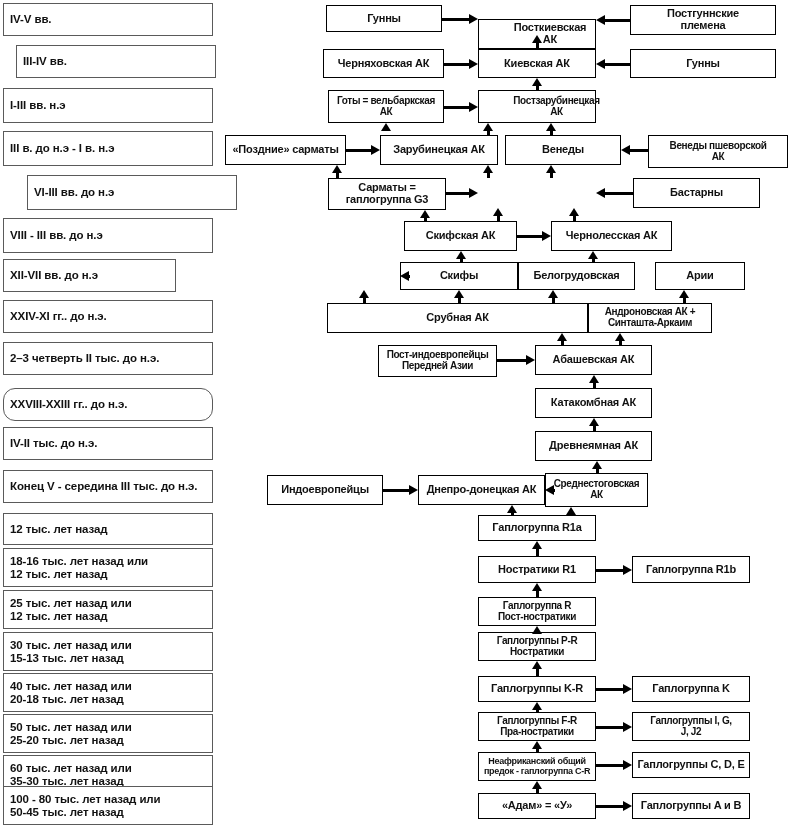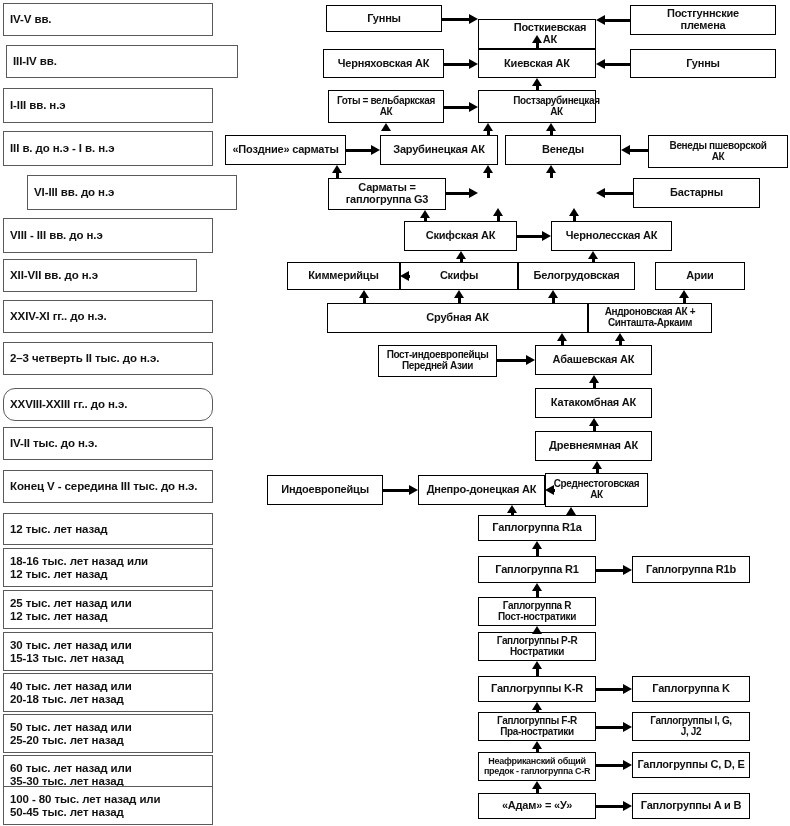--- a/index.html
+++ b/index.html
@@ -27,26 +27,26 @@
   .head.right{border-top:5px solid transparent;border-bottom:5px solid transparent;
               border-left:9px solid #000;}
   .head.left{border-top:5px solid transparent;border-bottom:5px solid transparent;
              border-right:9px solid #000;}
 </style>
 </head>
 <body>
 
 <div id="canvas">
     <div class="tbox" style="left: 3px; top: 3px; width: 210px; height: 33px;">IV-V вв.</div>
-    <div class="tbox" style="left: 6px; top: 45px; width: 232px; height: 33px;">III-IV вв.</div>
+    <div class="tbox" style="left: 16px; top: 45px; width: 200px; height: 33px;">III-IV вв.</div>
     <div class="tbox" style="left: 3px; top: 88px; width: 210px; height: 35px;">I-III вв. н.э</div>
     <div class="tbox" style="left: 3px; top: 131px; width: 210px; height: 35px;">III в. до н.э - I в. н.э</div>
     <div class="tbox" style="left: 3px; top: 175px; width: 210px; height: 35px; margin-left: 24px;">VI-III вв. до н.э</div>
     <div class="tbox" style="left: 3px; top: 218px; width: 210px; height: 35px;">VIII - III вв. до н.э</div>
-    <div class="tbox" style="left: 3px; top: 259px; width: 194px; height: 33px;">XII-VII вв. до н.э</div>
+    <div class="tbox" style="left: 3px; top: 259px; width: 173px; height: 33px;">XII-VII вв. до н.э</div>
     <div class="tbox" style="left: 3px; top: 300px; width: 210px; height: 33px;">XXIV-XI гг.. до н.э.</div>
     <div class="tbox" style="left: 3px; top: 342px; width: 210px; height: 33px;">2–3 четверть II тыс. до н.э.</div>
     <div class="tbox" style="left: 3px; top: 388px; width: 210px; height: 33px; border-radius: 12px;">XXVIII-XXIII гг.. до н.э.</div>
     <div class="tbox" style="left: 3px; top: 427px; width: 210px; height: 33px;">IV-II тыс. до н.э.</div>
     <div class="tbox" style="left: 3px; top: 470px; width: 210px; height: 33px;">Конец V - середина III тыс. до н.э.</div>
     <div class="tbox" style="left: 3px; top: 513px; width: 210px; height: 32px;">12 тыс. лет назад</div>
     <div class="tbox" style="left: 3px; top: 548px; width: 210px; height: 39px;">18-16 тыс. лет назад или<br>12 тыс. лет назад</div>
     <div class="tbox" style="left: 3px; top: 590px; width: 210px; height: 39px;">25 тыс. лет назад или<br>12 тыс. лет назад</div>
     <div class="tbox" style="left: 3px; top: 632px; width: 210px; height: 39px;">30 тыс. лет назад или<br>15-13 тыс. лет назад</div>
     <div class="tbox" style="left: 3px; top: 673px; width: 210px; height: 39px;">40 тыс. лет назад или<br>20-18 тыс. лет назад</div>
@@ -62,35 +62,34 @@
     <div class="node sm" style="left: 328px; top: 90px; width: 116px; height: 33px;">Готы = вельбаркская<br>АК</div>
     <div class="node sm" style="left: 478px; top: 90px; width: 118px; height: 33px; padding-left: 41px;">Постзарубинецкая<br>АК</div>
     <div class="node" style="left: 225px; top: 135px; width: 121px; height: 30px;">«Поздние» сарматы</div>
     <div class="node" style="left: 380px; top: 135px; width: 118px; height: 30px;">Зарубинецкая АК</div>
     <div class="node" style="left: 505px; top: 135px; width: 116px; height: 30px;">Венеды</div>
     <div class="node sm" style="left: 648px; top: 135px; width: 140px; height: 33px;">Венеды пшеворской<br>АК</div>
     <div class="node" style="left: 328px; top: 178px; width: 118px; height: 32px;">Сарматы =<br>гаплогруппа G3</div>
     <div class="node" style="left: 633px; top: 178px; width: 127px; height: 30px;">Бастарны</div>
     <div class="node" style="left: 404px; top: 221px; width: 113px; height: 30px;">Скифская АК</div>
     <div class="node" style="left: 551px; top: 221px; width: 121px; height: 30px;">Чернолесская АК</div>
-    <div class="node" style="left: 287px; top: 262px; width: 113px; height: 28px;">Киммерийцы</div>
     <div class="node" style="left: 400px; top: 262px; width: 118px; height: 28px;">Скифы</div>
     <div class="node" style="left: 518px; top: 262px; width: 117px; height: 28px;">Белогрудовская</div>
     <div class="node" style="left: 655px; top: 262px; width: 90px; height: 28px;">Арии</div>
     <div class="node" style="left: 327px; top: 303px; width: 261px; height: 30px;">Срубная АК</div>
     <div class="node sm" style="left: 588px; top: 303px; width: 124px; height: 30px;">Андроновская АК +<br>Синташта-Аркаим</div>
     <div class="node sm" style="left: 378px; top: 345px; width: 119px; height: 32px;">Пост-индоевропейцы<br>Передней Азии</div>
     <div class="node" style="left: 535px; top: 345px; width: 117px; height: 30px;">Абашевская АК</div>
     <div class="node" style="left: 535px; top: 388px; width: 117px; height: 30px;">Катакомбная АК</div>
     <div class="node" style="left: 535px; top: 431px; width: 117px; height: 30px;">Древнеямная АК</div>
     <div class="node" style="left: 267px; top: 475px; width: 116px; height: 30px;">Индоевропейцы</div>
     <div class="node" style="left: 418px; top: 475px; width: 127px; height: 30px;">Днепро-донецкая АК</div>
     <div class="node sm" style="left: 545px; top: 473px; width: 103px; height: 34px;">Среднестоговская<br>АК</div>
     <div class="node" style="left: 478px; top: 515px; width: 118px; height: 26px;">Гаплогруппа R1a</div>
-    <div class="node" style="left: 478px; top: 556px; width: 118px; height: 27px;">Гаплогруппа R1</div>
+    <div class="node" style="left: 478px; top: 556px; width: 118px; height: 27px;">Ностратики R1</div>
     <div class="node" style="left: 632px; top: 556px; width: 118px; height: 27px;">Гаплогруппа R1b</div>
     <div class="node sm" style="left: 478px; top: 597px; width: 118px; height: 29px;">Гаплогруппа R<br>Пост-ностратики</div>
     <div class="node sm" style="left: 478px; top: 632px; width: 118px; height: 29px;">Гаплогруппы P-R<br>Ностратики</div>
     <div class="node" style="left: 478px; top: 676px; width: 118px; height: 26px;">Гаплогруппы K-R</div>
     <div class="node" style="left: 632px; top: 676px; width: 118px; height: 26px;">Гаплогруппа K</div>
     <div class="node sm" style="left: 478px; top: 712px; width: 118px; height: 29px;">Гаплогруппы F-R<br>Пра-ностратики</div>
     <div class="node sm" style="left: 632px; top: 712px; width: 118px; height: 29px;">Гаплогруппы I, G,<br>J, J2</div>
     <div class="node xs" style="left: 478px; top: 752px; width: 118px; height: 29px;">Неафриканский общий<br>предок - гаплогруппа C-R</div>
     <div class="node" style="left: 632px; top: 752px; width: 118px; height: 26px;">Гаплогруппы C, D, E</div>
     <div class="node" style="left: 478px; top: 793px; width: 118px; height: 26px;">«Адам» = «У»</div>

